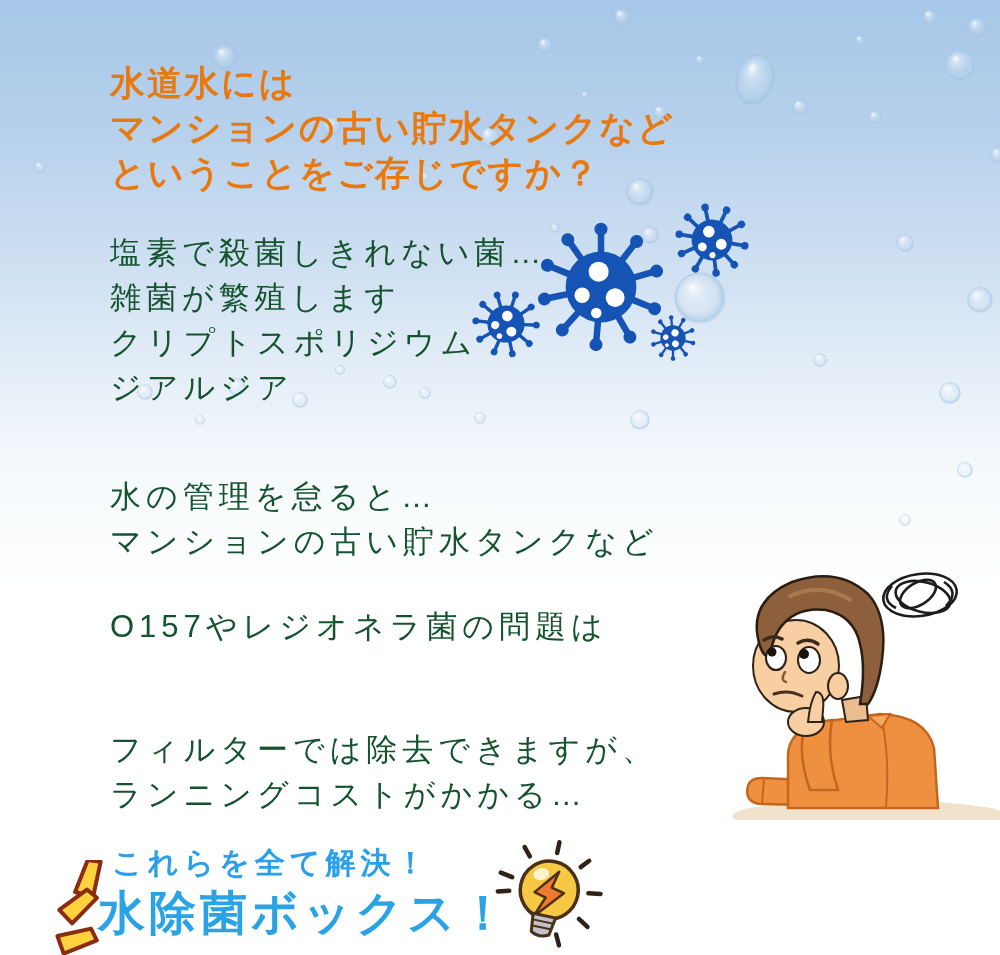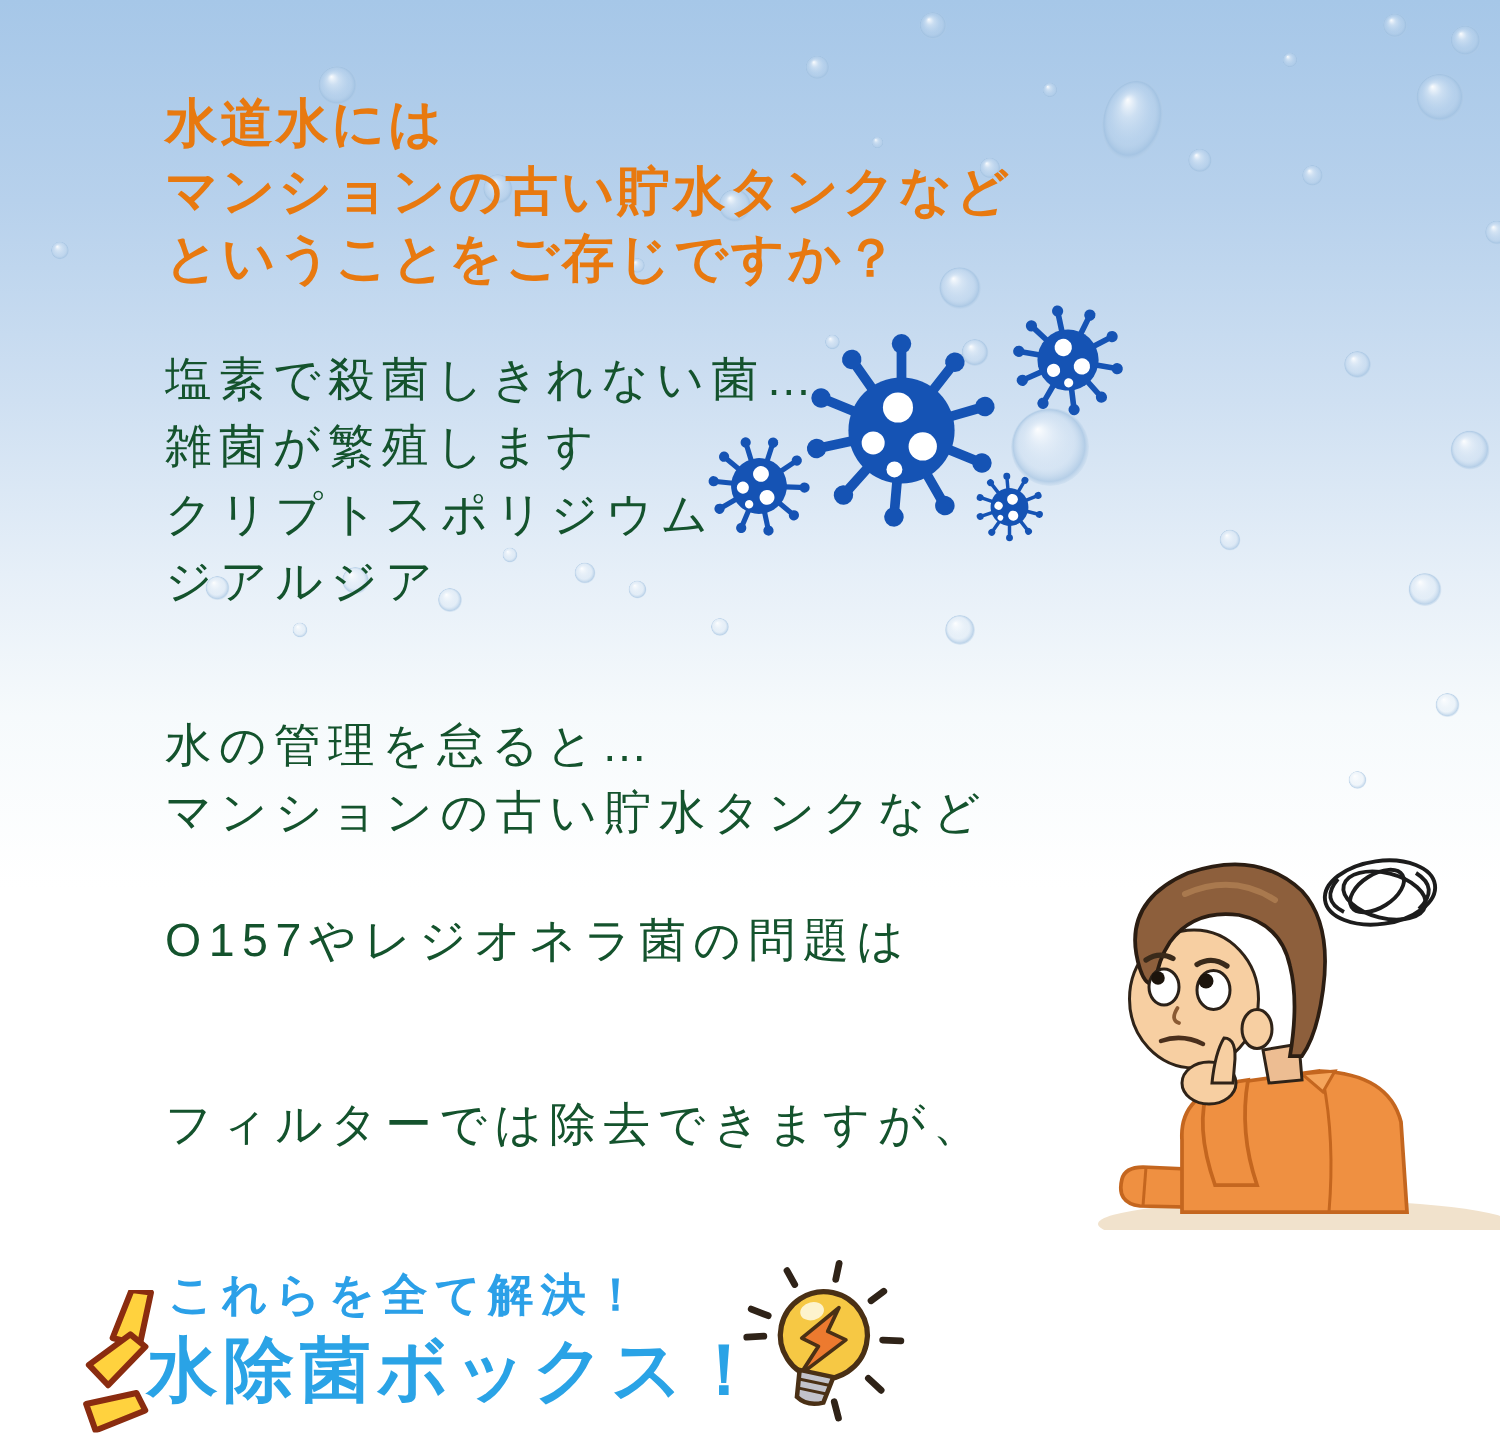--- a/index.html
+++ b/index.html
@@ -93,20 +93,21 @@
   <div>水の管理を怠ると…</div>
   <div>マンションの古い貯水タンクなど</div>
 </div>
 
 <div class="abs para para-3">
   <div>O157やレジオネラ菌の問題は</div>
 </div>
 
 <div class="abs para para-4">
   <div>フィルターでは除去できますが、</div>
+  <div>ランニングコストがかかる…</div>
 </div>
 
 <svg class="abs" style="left:440px;top:180px;" width="330" height="220" viewBox="440 180 330 220" aria-hidden="true">
   <defs>
     <g id="spk">
       <line x1="0" y1="-28" x2="0" y2="-44" stroke="#1553b4" stroke-width="5.5" stroke-linecap="round"></line>
       <circle cx="0" cy="-49" r="5.5" fill="#1553b4"></circle>
     </g>
     <g id="germ">
       <use href="#spk"></use>

